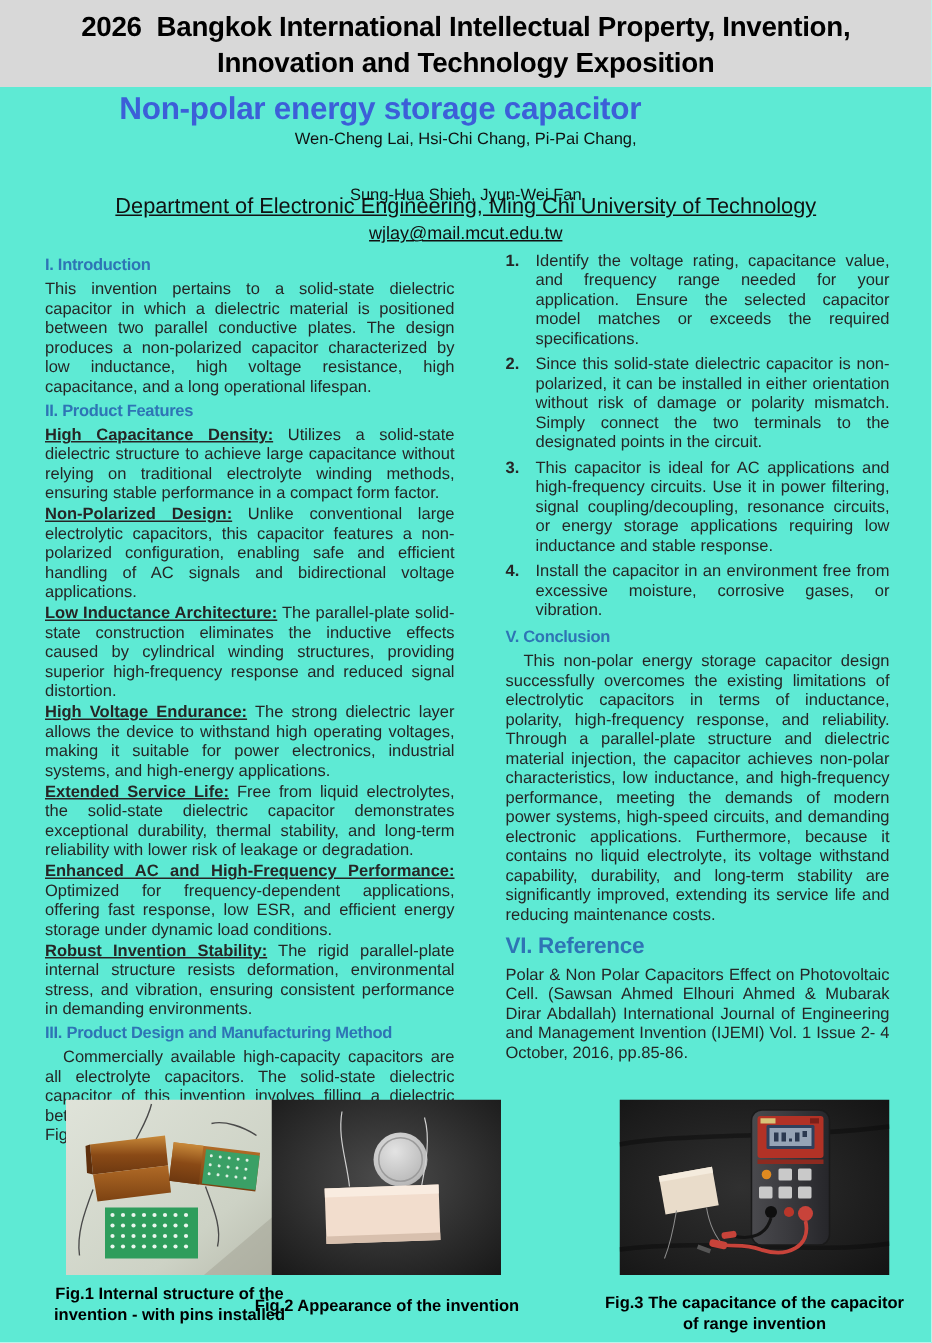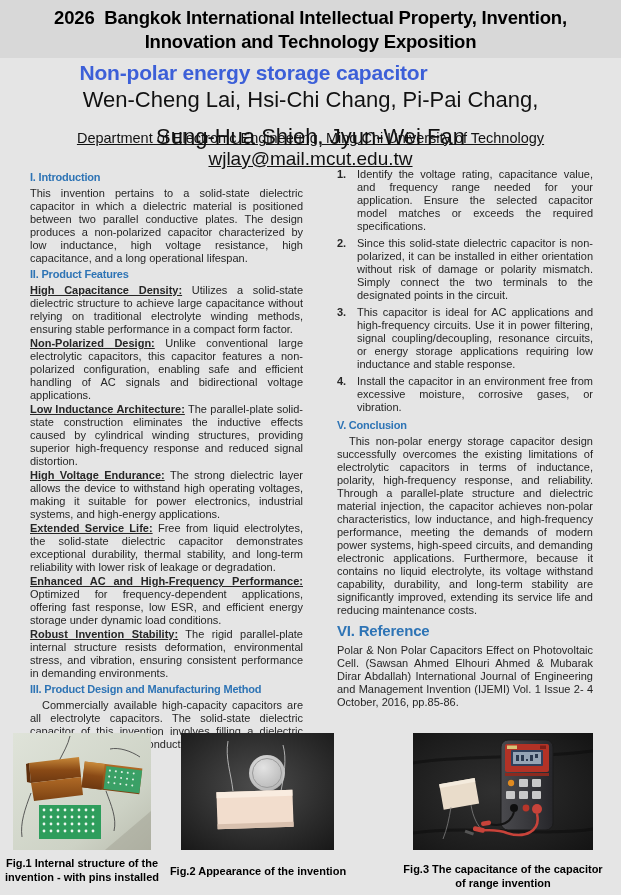--- a/index.html
+++ b/index.html
@@ -1,38 +1,38 @@
 <!DOCTYPE html>
 <html><head>
 <meta charset="utf-8">
 <style>
   html,body{margin:0;padding:0;background:#ffffff;}
   .page{
-    position:relative;width:621px;height:895px;background:#e5e5e5;
+    position:relative;width:621px;height:895px;background:#5eead4;
     font-family:"Liberation Sans",sans-serif;color:#1f1f1f;overflow:hidden;
   }
   
   .banner{
     position:absolute;top:0;left:0;width:621px;height:58px;background:#d8d8d8;
     text-align:center;font-weight:bold;font-size:18.5px;line-height:24px;color:#000;
     padding-top:6px;box-sizing:border-box;letter-spacing:-0.2px;
   }
   .poster-title{
     position:absolute;top:61px;left:0;width:507px;text-align:center;
     color:#3c5fd8;font-weight:bold;font-size:21px;letter-spacing:-0.2px;
   }
-  .authors{position:absolute;left:0;width:621px;text-align:center;font-size:22px;color:#111;}
+  .authors{position:absolute;left:0;width:621px;text-align:center;font-size:11px;color:#111;}
   .authors.l1{top:87px;}
   .authors.l2{top:124px;}
   .affiliation{
     position:absolute;top:130px;left:0;width:621px;text-align:center;font-size:14.5px;
     color:#111;text-decoration:underline;
   }
   .email{
-    position:absolute;top:148px;left:0;width:621px;text-align:center;font-size:19px;
+    position:absolute;top:148px;left:0;width:621px;text-align:center;font-size:12px;
     color:#111;text-decoration:underline;
   }
   
   .col{position:absolute;top:168px;font-size:11px;line-height:13px;color:#262626;}
   .col-left{left:30px;width:273px;}
   .col-right{left:337px;width:256px;}
   h3.sec{
     color:#2e74b5;font-size:11px;line-height:15px;margin:2px 0 2px 0;
     font-weight:bold;white-space:nowrap;letter-spacing:-0.2px;
   }
@@ -40,21 +40,21 @@
   .col p{margin:0 0 1px 0;text-align:justify;}
   .term{font-weight:bold;text-decoration:underline;}
   .indent{text-indent:12px;}
   .howto-item{display:flex;margin:0 0 4px 0;}
   .howto-item .num{flex:none;width:20px;font-weight:bold;}
   .howto-item .itext{flex:1;text-align:justify;}
   .bold{font-weight:normal;}
   
   .figure{position:absolute;top:733px;}
   .figure svg{display:block;}
-  .fig1{left:13px;width:142px;}
+  .fig1{left:44px;width:142px;}
   .fig2{left:181px;width:153px;}
   .fig3{left:413px;width:180px;}
   .caption{
     font-weight:bold;font-size:11px;line-height:14px;color:#000;text-align:center;
   }
   .fig1 .caption{margin-top:6px;width:170px;margin-left:-16px;}
   .fig2 .caption{margin-top:14px;width:210px;margin-left:-28px;}
   .fig3 .caption{margin-top:12px;width:220px;margin-left:-20px;}
 </style>
 </head>

